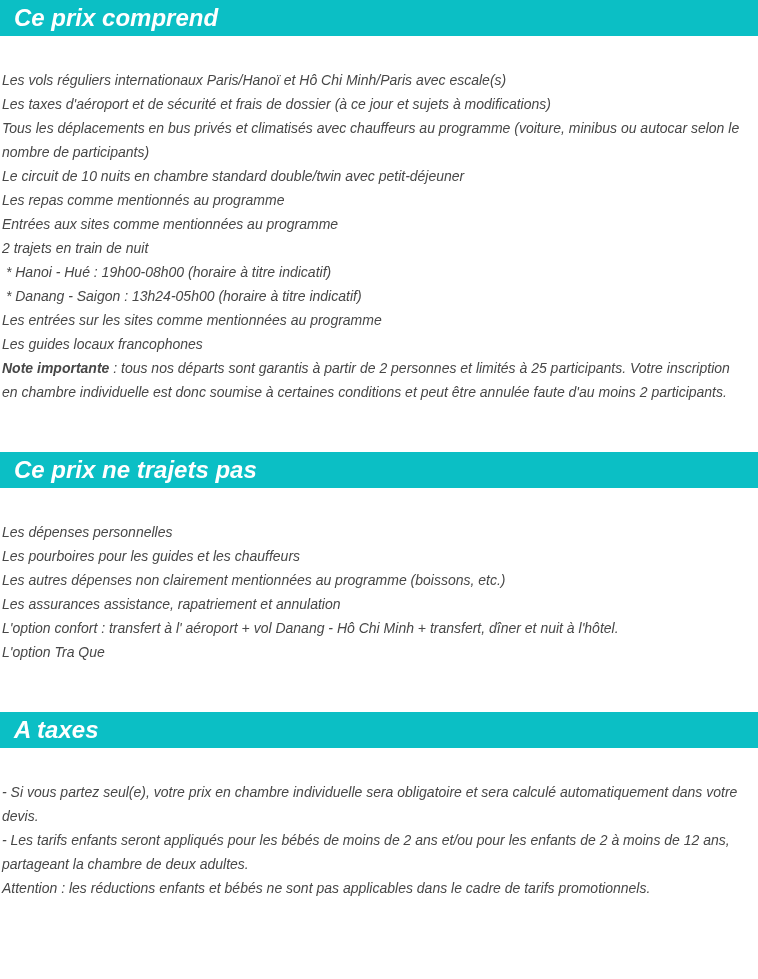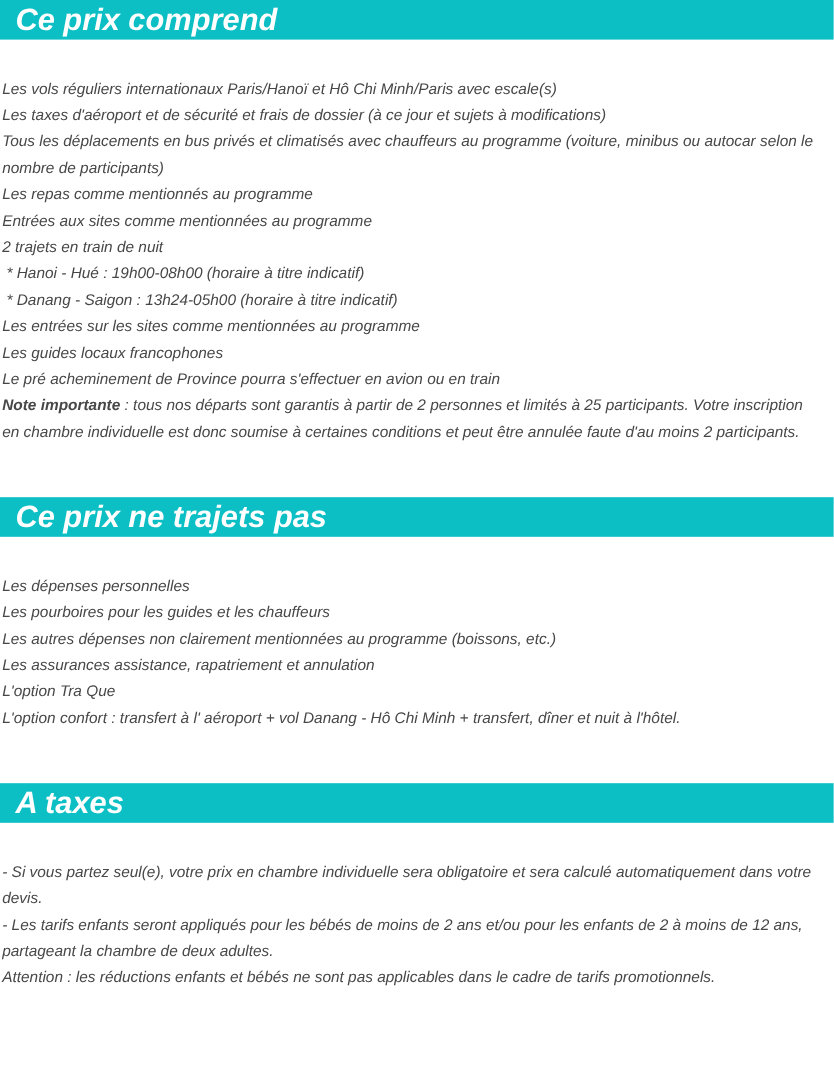--- a/index.html
+++ b/index.html
@@ -14,21 +14,21 @@
     width: 758px;
     min-height: 979px;
     font-family: "Liberation Sans", sans-serif;
     font-style: italic;
     color: var(--text);
     overflow-x: hidden;
   }
   .section-header {
     background: var(--accent);
     color: var(--header-text);
-    font-size: 28px;
+    font-size: 24px;
     font-weight: bold;
     font-style: italic;
     height: 36px;
     line-height: 36px;
     padding-left: 14px;
     width: 100%;
   }
   .section-body {
     padding: 32px 10px 0 2px;
     font-size: 14px;
@@ -48,41 +48,41 @@
 <body>
 
 <div class="page">
 
   <section>
     <h2 class="section-header">Ce prix comprend</h2>
     <div class="section-body">
       <div class="line">Les vols réguliers internationaux Paris/Hanoï et Hô Chi Minh/Paris avec escale(s)</div>
       <div class="line">Les taxes d'aéroport et de sécurité et frais de dossier (à ce jour et sujets à modifications)</div>
       <div class="line">Tous les déplacements en bus privés et climatisés avec chauffeurs au programme (voiture, minibus ou autocar selon le nombre de participants)</div>
+      <div class="line">Le circuit de 10 nuits en chambre standard double/twin avec petit-déjeuner</div>
       <div class="line">Les repas comme mentionnés au programme</div>
       <div class="line">Entrées aux sites comme mentionnées au programme</div>
       <div class="line">2 trajets en train de nuit</div>
       <div class="line"> * Hanoi - Hué : 19h00-08h00 (horaire à titre indicatif)</div>
       <div class="line"> * Danang - Saigon : 13h24-05h00 (horaire à titre indicatif)</div>
       <div class="line">Les entrées sur les sites comme mentionnées au programme</div>
       <div class="line">Les guides locaux francophones</div>
-      <div class="line">Le pré acheminement de Province pourra s'effectuer en avion ou en train</div>
       <p class="note"><span class="note-label">Note importante</span><span> : tous nos départs sont garantis à partir de 2 personnes et limités à 25 participants. Votre inscription en chambre individuelle est donc soumise à certaines conditions et peut être annulée faute d'au moins 2 participants.</span></p>
     </div>
   </section>
 
   <section class="section-spaced">
     <h2 class="section-header">Ce prix ne trajets pas</h2>
     <div class="section-body">
       <div class="line">Les dépenses personnelles</div>
       <div class="line">Les pourboires pour les guides et les chauffeurs</div>
       <div class="line">Les autres dépenses non clairement mentionnées au programme (boissons, etc.)</div>
       <div class="line">Les assurances assistance, rapatriement et annulation</div>
+      <div class="line">L'option confort : transfert à l' aéroport + vol Danang - Hô Chi Minh + transfert, dîner et nuit à l'hôtel.</div>
       <div class="line">L'option Tra Que</div>
-      <div class="line">L'option confort : transfert à l' aéroport + vol Danang - Hô Chi Minh + transfert, dîner et nuit à l'hôtel.</div>
     </div>
   </section>
 
   <section class="section-spaced">
     <h2 class="section-header">A taxes</h2>
     <div class="section-body">
       <div class="line">- Si vous partez seul(e), votre prix en chambre individuelle sera obligatoire et sera calculé automatiquement dans votre devis.</div>
       <div class="line">- Les tarifs enfants seront appliqués pour les bébés de moins de 2 ans et/ou pour les enfants de 2 à moins de 12 ans, partageant la chambre de deux adultes.</div>
       <div class="line">Attention : les réductions enfants et bébés ne sont pas applicables dans le cadre de tarifs promotionnels.</div>
     </div>

